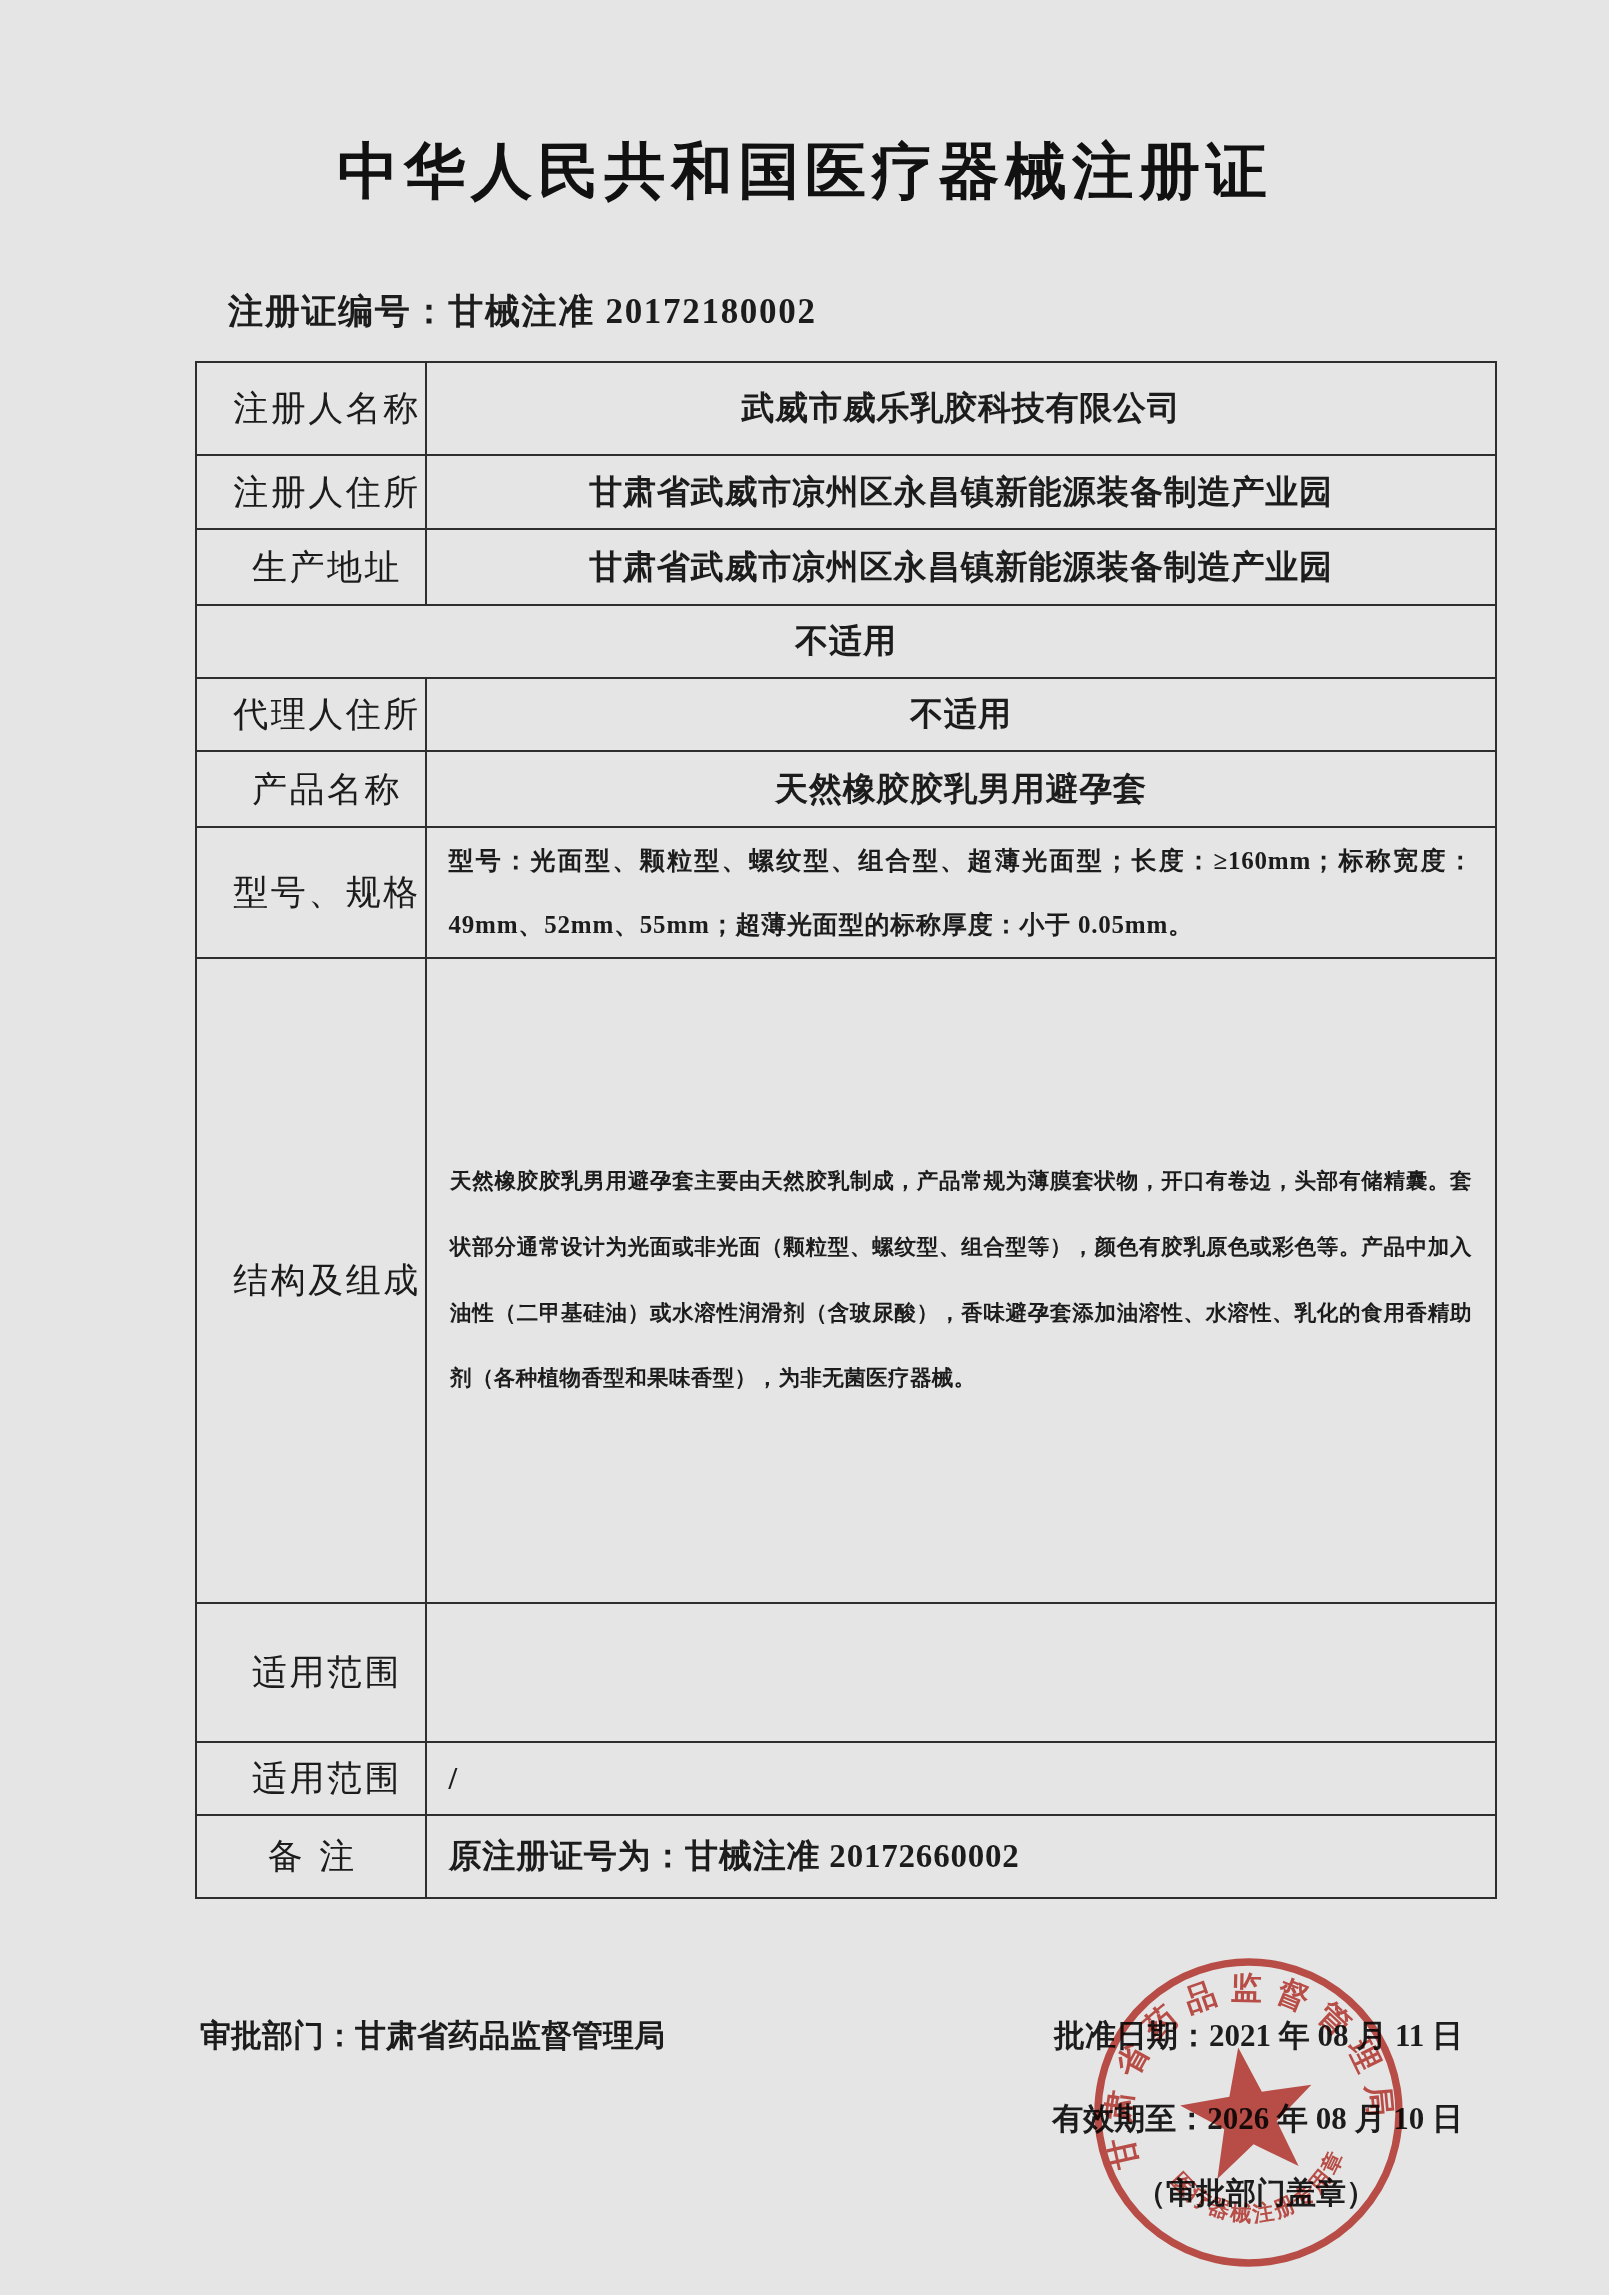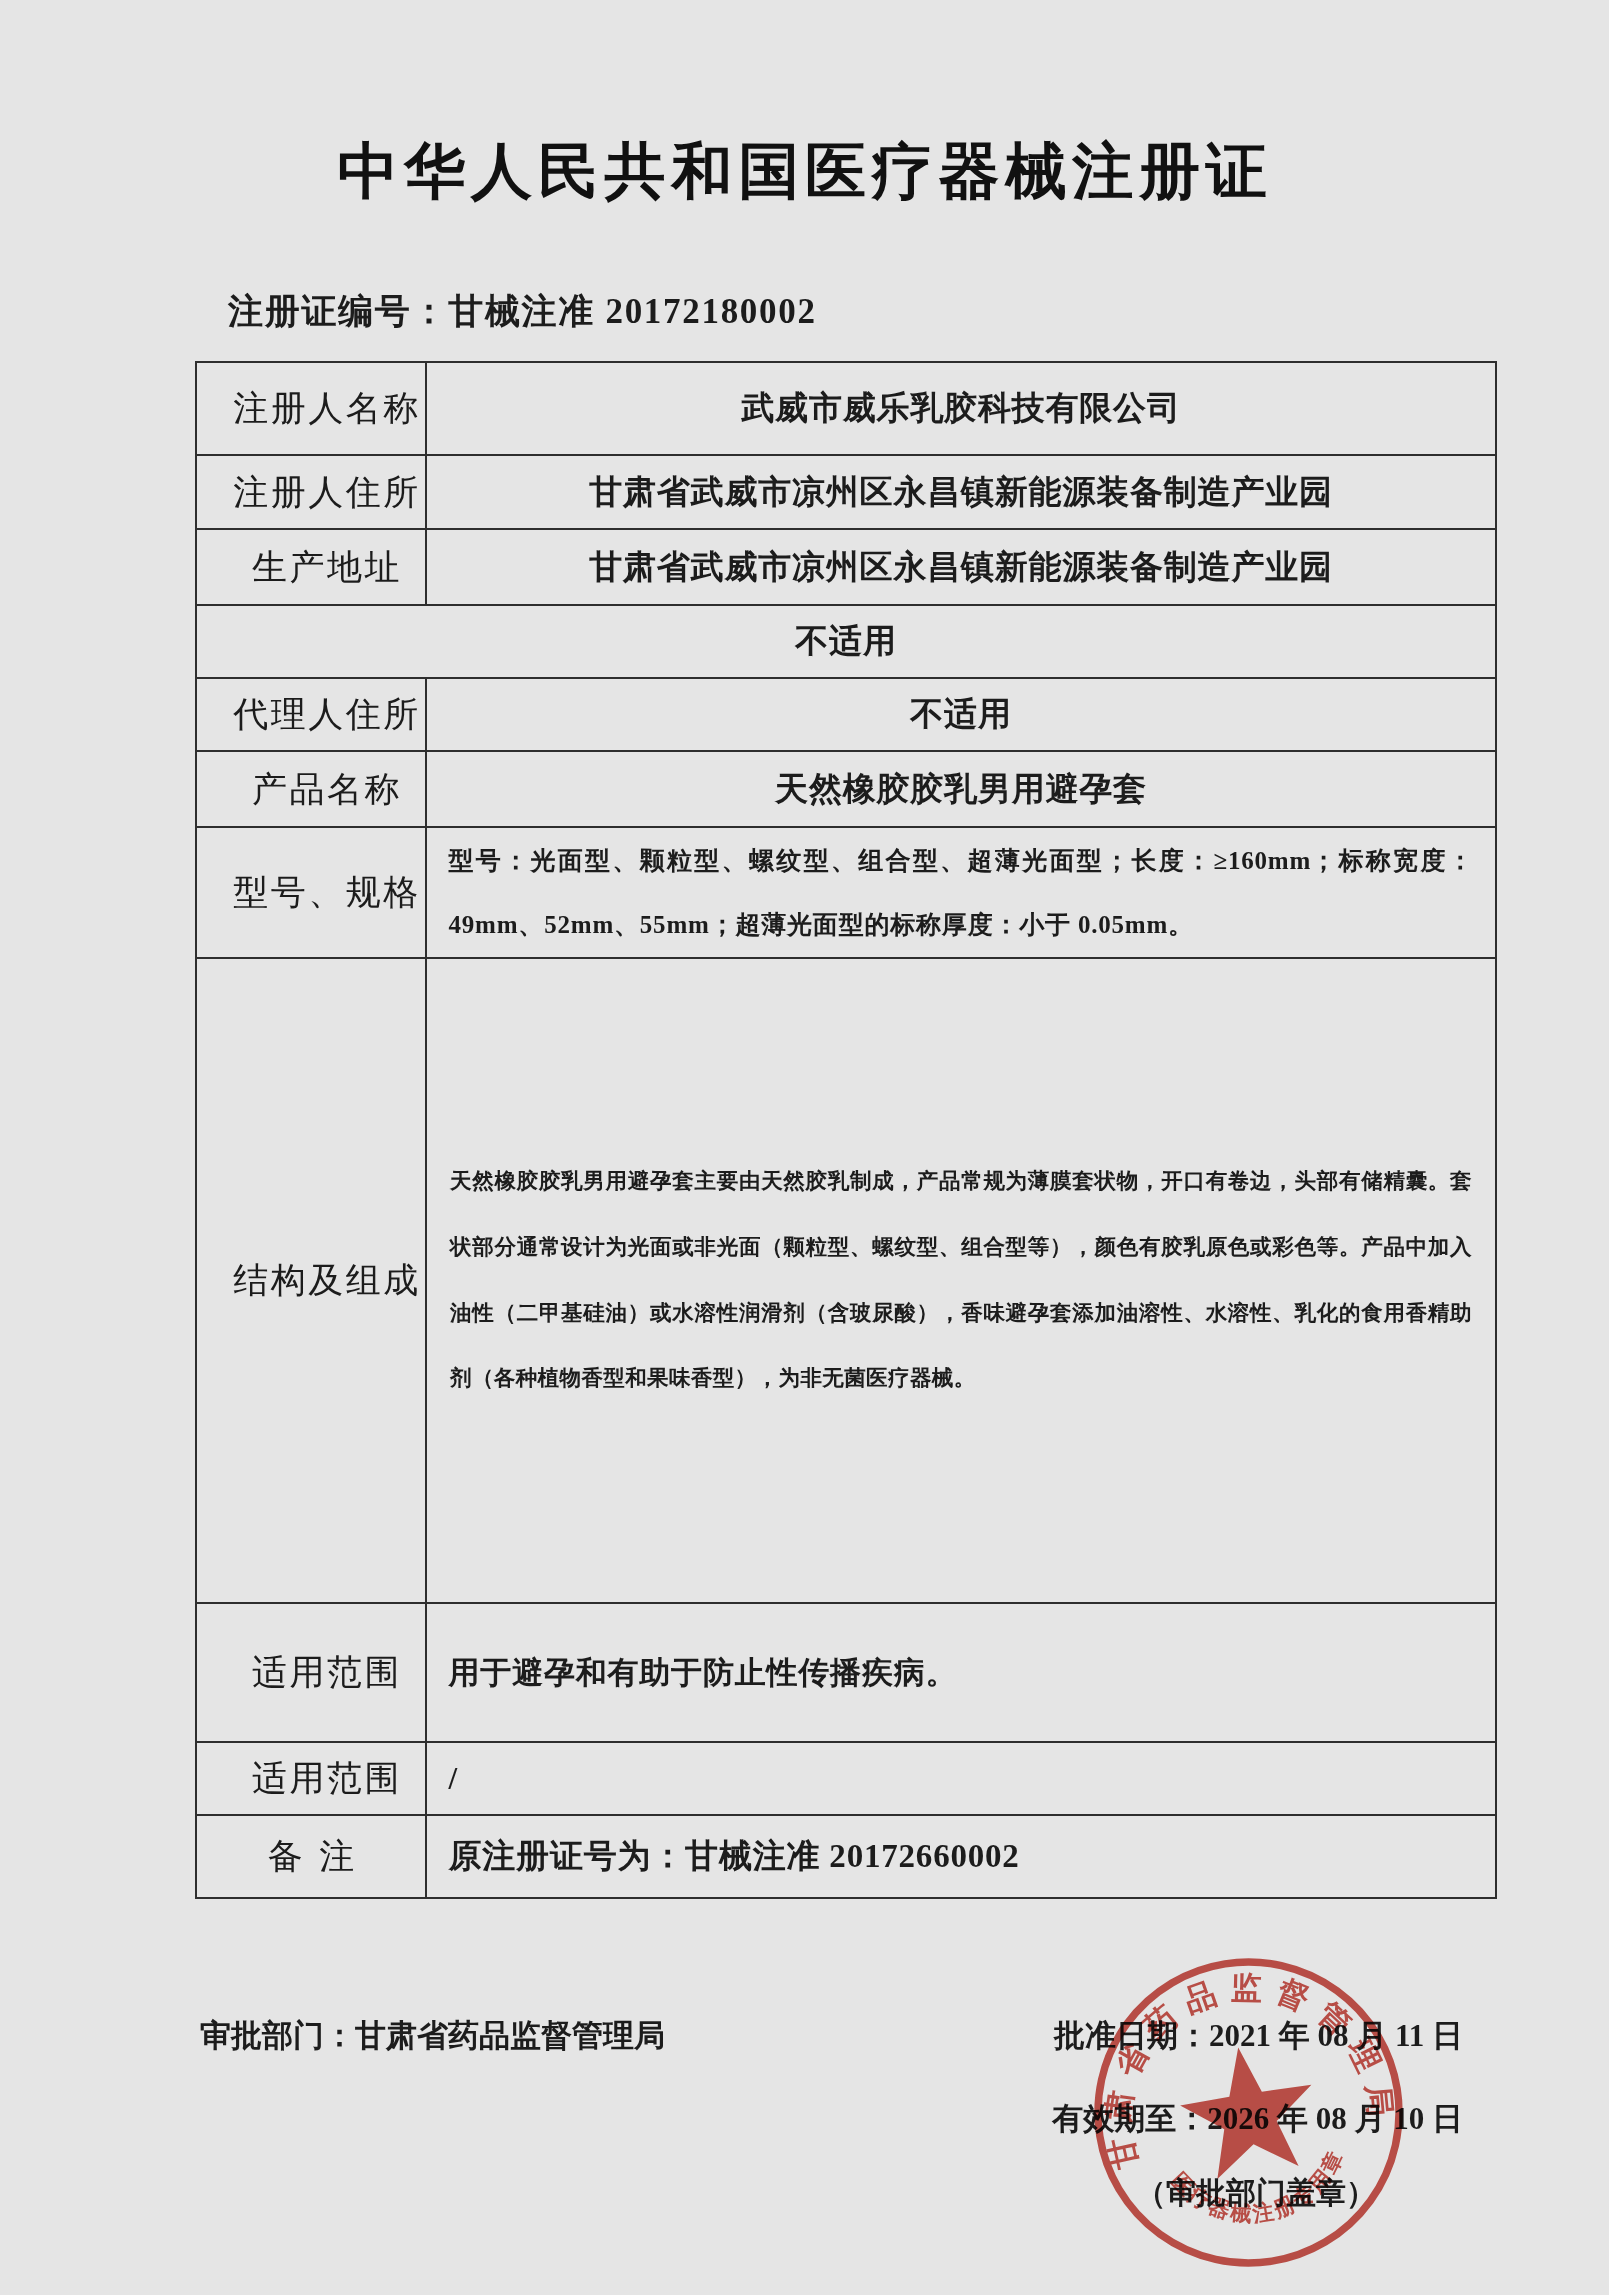--- a/index.html
+++ b/index.html
@@ -132,23 +132,20 @@
 
     <div class="row" style="height:645px">
       <div class="cell-label">结构及组成</div>
       <div class="cell-value">
           <div class="val desc">天然橡胶胶乳男用避孕套主要由天然胶乳制成，产品常规为薄膜套状物，开口有卷边，头部有储精囊。套状部分通常设计为光面或非光面（颗粒型、螺纹型、组合型等），颜色有胶乳原色或彩色等。产品中加入油性（二甲基硅油）或水溶性润滑剂（含玻尿酸），香味避孕套添加油溶性、水溶性、乳化的食用香精助剂（各种植物香型和果味香型），为非无菌医疗器械。</div>
         </div>
     </div>
 
     <div class="row" style="height:139px">
       <div class="cell-label">适用范围</div>
-      <div class="cell-value left">
-          <div class="val scope">用于避孕和有助于防止性传播疾病。</div>
-        </div>
     </div>
 
 
     <div class="row" style="height:73px">
       <div class="cell-label">适用范围</div>
       <div class="cell-value left">
           <div class="val scope">/</div>
         </div>
     </div>
 

